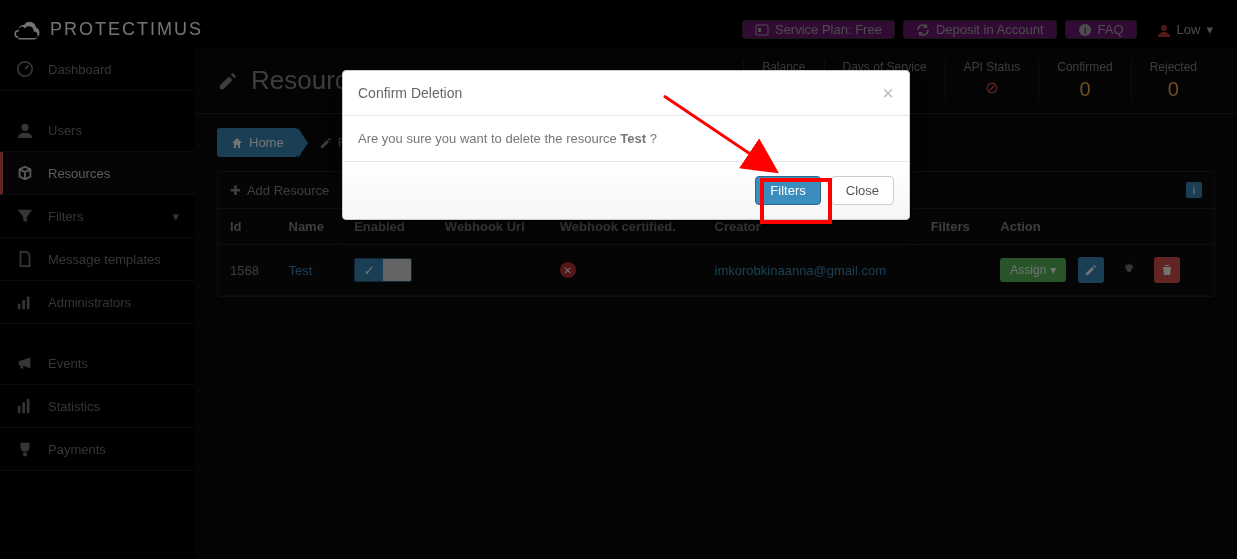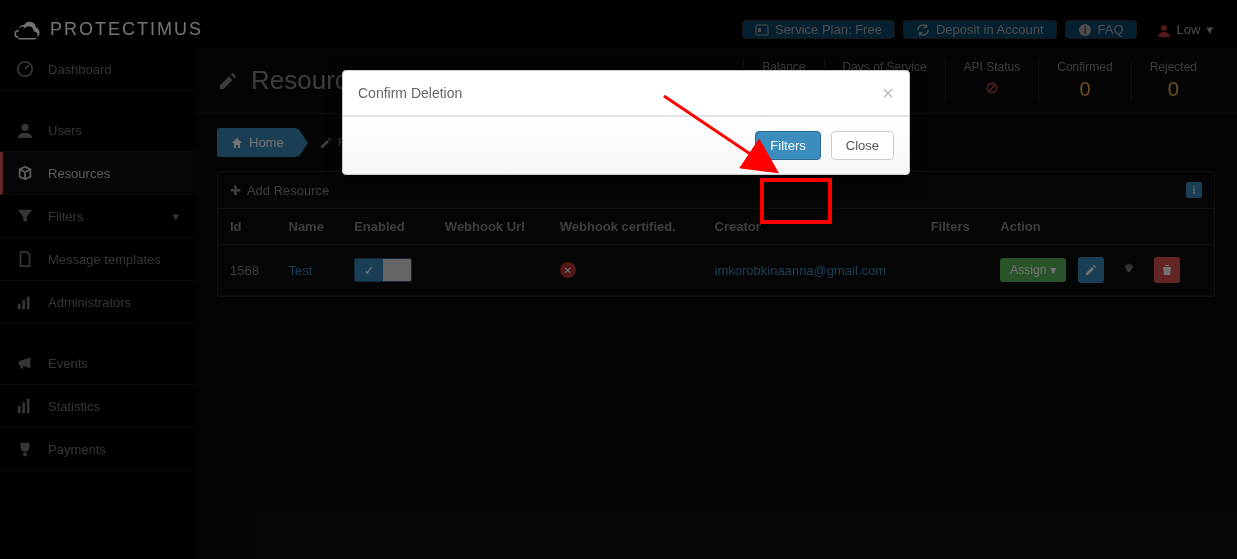--- a/index.html
+++ b/index.html
@@ -4,21 +4,21 @@
 <style>
   * { box-sizing: border-box; margin: 0; padding: 0; }
   body { font-family: "Helvetica Neue", Helvetica, Arial, sans-serif; font-size: 13px; background: #000; color: #ccc; width: 1237px; height: 559px; overflow: hidden; position: relative; }
   a { text-decoration: none; }
 
   
   .topbar { height: 60px; background: #000; border-bottom: 1px solid #2a2a2a; display: flex; align-items: center; padding: 0 12px; }
   .logo { display: flex; align-items: center; gap: 6px; color: #fff; font-size: 18px; letter-spacing: 2px; font-weight: 500; }
   .logo svg { width: 32px; height: 26px; }
   .topbar-spacer { flex: 1; }
-  .top-btn { border: 1px solid #333; background: #0c4a6e; color: #aaa; padding: 1px 12px; border-radius: 3px; margin-left: 8px; font-size: 13px; display: inline-flex; align-items: center; gap: 6px; cursor: pointer; }
+  .top-btn { border: 1px solid #333; background: #701a75; color: #aaa; padding: 1px 12px; border-radius: 3px; margin-left: 8px; font-size: 13px; display: inline-flex; align-items: center; gap: 6px; cursor: pointer; }
   .top-link { color: #aaa; padding: 6px 12px; margin-left: 8px; font-size: 13px; display: inline-flex; align-items: center; gap: 6px; cursor: pointer; }
   .top-link .icon-user { color: #b33; }
 
   
   .sidebar { position: absolute; top: 48px; left: 0; bottom: 0; width: 195px; background: #000; }
   .nav-item { display: flex; align-items: center; gap: 14px; padding: 12px 16px; color: #777; border-bottom: 1px solid #1a1a1a; cursor: pointer; }
   .nav-item.active { border-left: 3px solid #d9534f; background: #0d0d0d; color: #ccc; padding-left: 13px; }
   .nav-section-break { height: 18px; }
   .nav-item svg { width: 18px; height: 18px; flex-shrink: 0; fill: currentColor; }
   .caret-down { margin-left: auto; }
@@ -300,20 +300,23 @@
   </div>
 </div>
 
 <div class="overlay"></div>
 
 <div class="modal">
   <div class="modal-header">
     <span class="modal-title">Confirm Deletion</span>
     <span class="modal-close">×</span>
   </div>
+  <div class="modal-body">
+    <span>Are you sure you want to delete the resource </span><b>Test</b><span> ?</span>
+  </div>
   <div class="modal-footer">
     <button class="btn btn-primary">Filters</button>
     <button class="btn btn-default">Close</button>
   </div>
 </div>
 
 <div class="annot-box"></div>
 <svg class="annot-arrow" width="140" height="100">
   <defs>
     <marker id="ah" markerWidth="12" markerHeight="12" refX="10" refY="6" orient="auto">

